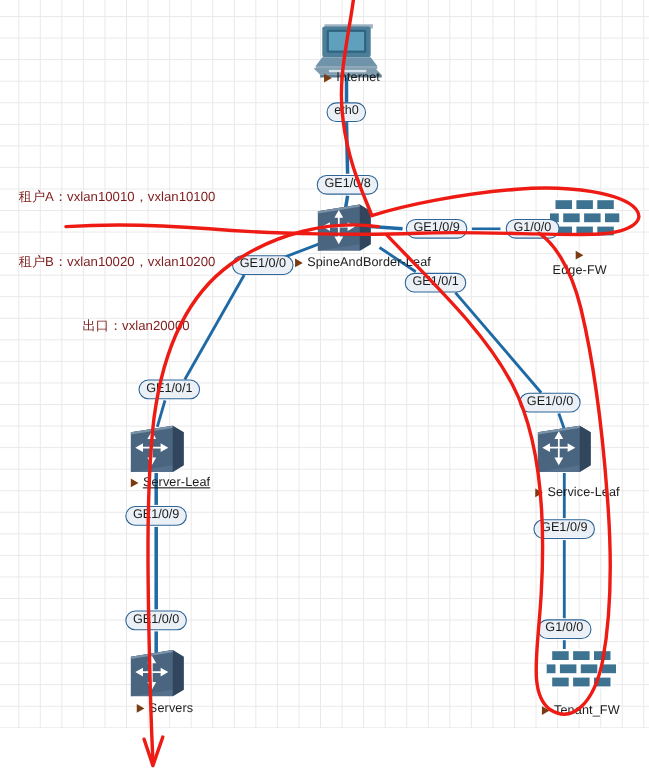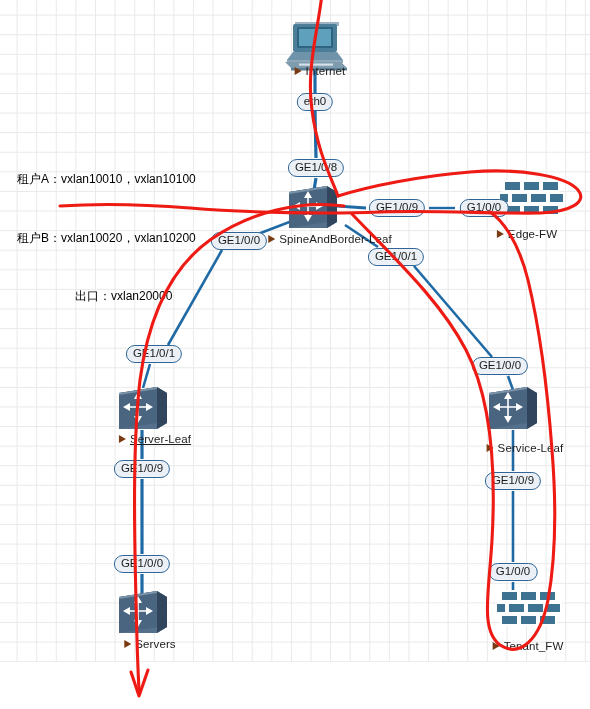--- a/index.html
+++ b/index.html
@@ -76,21 +76,21 @@
     line-height: 13px;
     box-shadow: 0 0 0 0.5px rgba(255,255,255,.6) inset;
   }
   
   #legend {
     position: absolute;
     left: 17px;
     top: 131px;
     font-size: 12px;
     line-height: 19.5px;
-    color: #000000;
+    color: #7f1d1d;
     white-space: pre;
     font-family: "Liberation Sans", "DejaVu Sans", sans-serif;
   }
   #legend .ln { display: block; }
   #legend .ln.indent { padding-left: 58px; }
 </style>
 </head>
 <body>
 
 <div id="canvas">
@@ -176,21 +176,21 @@
         <rect x="42" y="4" width="17" height="10"></rect>
         <rect x="-4" y="16" width="13" height="10"></rect>
         <rect x="11" y="16" width="17" height="10"></rect>
         <rect x="30" y="16" width="17" height="10"></rect>
         <rect x="49" y="16" width="15" height="10"></rect>
         <rect x="4" y="28" width="17" height="10"></rect>
         <rect x="23" y="28" width="17" height="10"></rect>
         <rect x="42" y="28" width="17" height="10"></rect>
       </g>
     </svg>
-    <div class="node-label" style="left:-6px; top:26px;">
+    <div class="node-label" style="left:-6px; top:26px;flex-direction:column;">
       <span class="tri"></span>
       <span>Edge-FW</span>
     </div>
   </div>
 
   <div class="node" style="left:143px; top:409px;">
     <svg class="node-icon" width="52" height="48" viewBox="0 0 52 48" style="left:0; top:0;">
       <polygon points="2,8 40,2 50,8 50,38 40,44 2,44" fill="#54708c"></polygon>
       <polygon points="2,8 40,2 40,38 2,44" fill="#4a657f"></polygon>
       <polygon points="40,2 50,8 50,38 40,44" fill="#31465c"></polygon>

